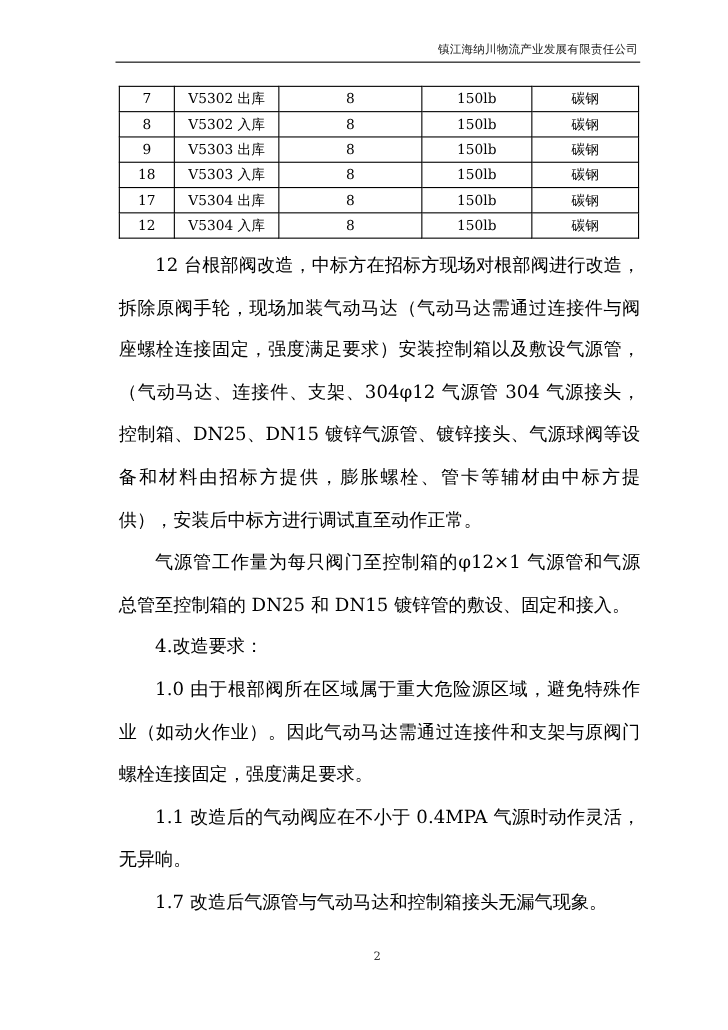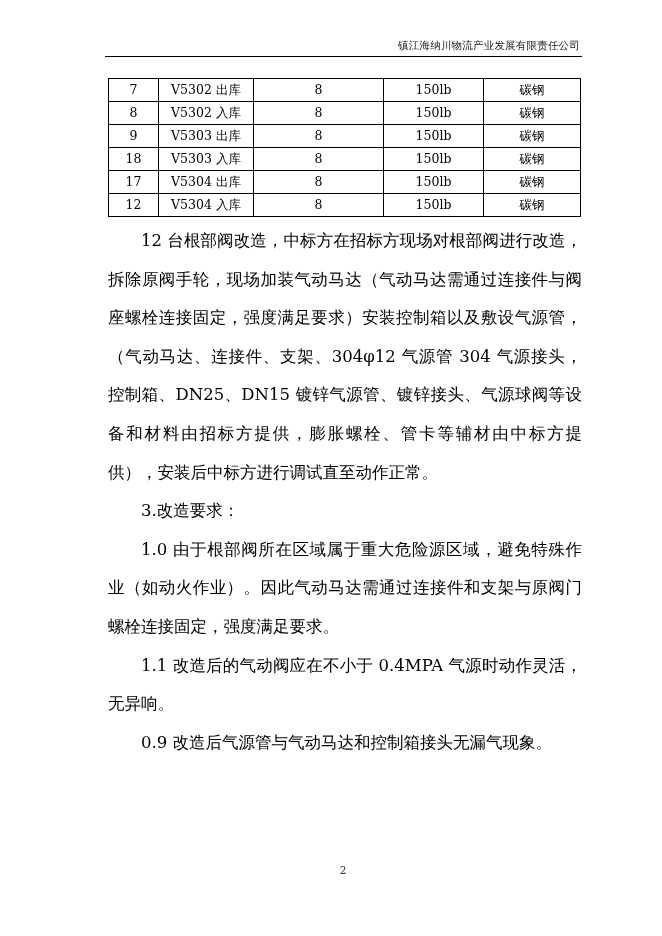--- a/index.html
+++ b/index.html
@@ -164,21 +164,22 @@
           <td>V5304 入库</td>
           <td>8</td>
           <td>150lb</td>
           <td>碳钢</td>
         </tr>
       </tbody>
   </table>
 
   <div class="body-text">
     <p class="para">12 台根部阀改造，中标方在招标方现场对根部阀进行改造，拆除原阀手轮，现场加装气动马达（气动马达需通过连接件与阀座螺栓连接固定，强度满足要求）安装控制箱以及敷设气源管，（气动马达、连接件、支架、304φ12 气源管 304 气源接头，控制箱、DN25、DN15 镀锌气源管、镀锌接头、气源球阀等设备和材料由招标方提供，膨胀螺栓、管卡等辅材由中标方提供），安装后中标方进行调试直至动作正常。</p>
-    <p class="para">3.改造要求：</p>
+    <p class="para">气源管工作量为每只阀门至控制箱的φ12×1 气源管和气源总管至控制箱的 DN25 和 DN15 镀锌管的敷设、固定和接入。</p>
+    <p class="para">4.改造要求：</p>
     <p class="para">1.0 由于根部阀所在区域属于重大危险源区域，避免特殊作业（如动火作业）。因此气动马达需通过连接件和支架与原阀门螺栓连接固定，强度满足要求。</p>
     <p class="para">1.1 改造后的气动阀应在不小于 0.4MPA 气源时动作灵活，无异响。</p>
-    <p class="para">0.9 改造后气源管与气动马达和控制箱接头无漏气现象。</p>
+    <p class="para">1.7 改造后气源管与气动马达和控制箱接头无漏气现象。</p>
   </div>
 
   <div class="page-number">2</div>
 
 </div>
 
 </body></html>

